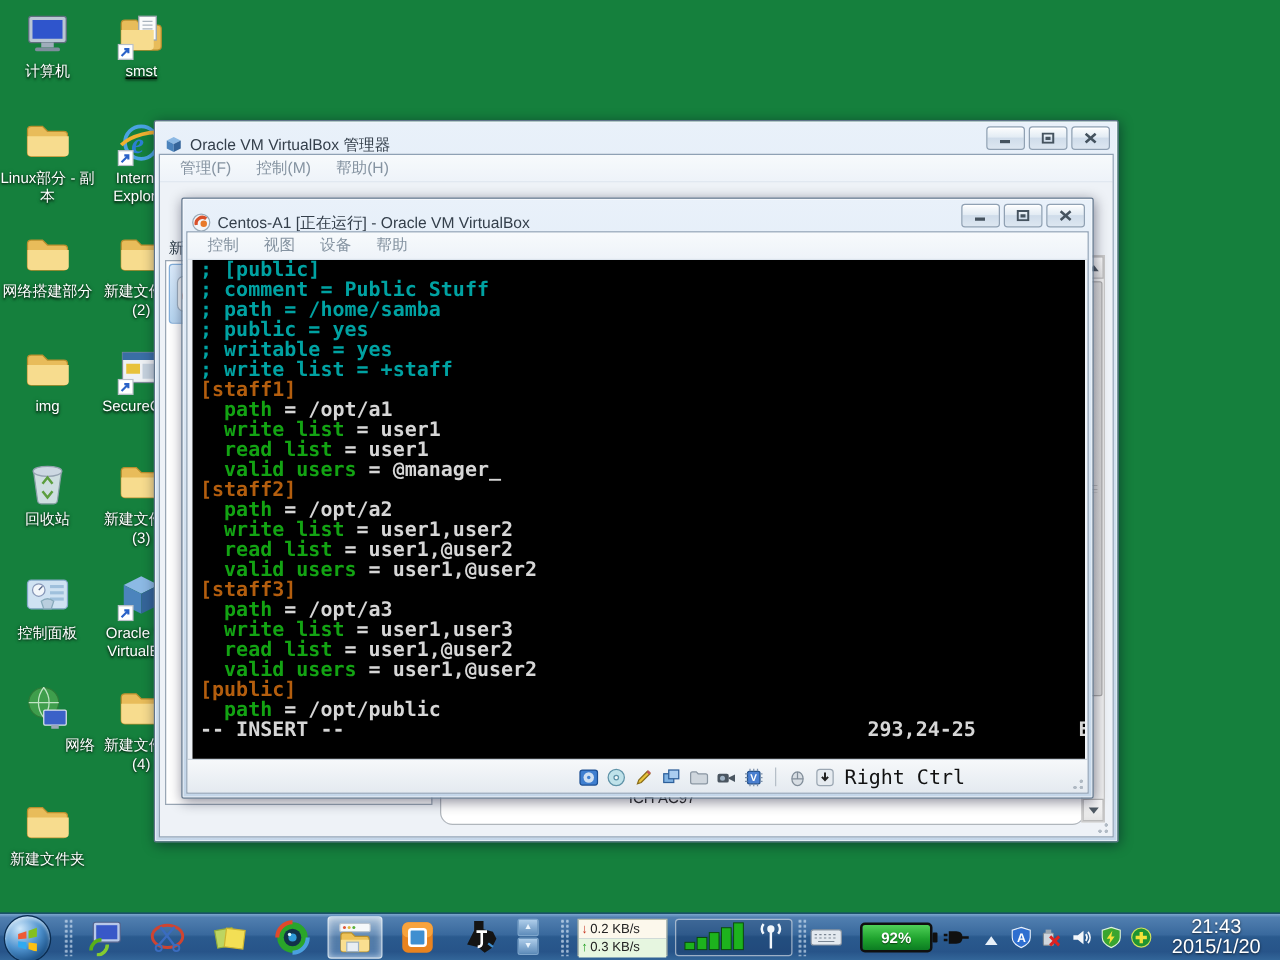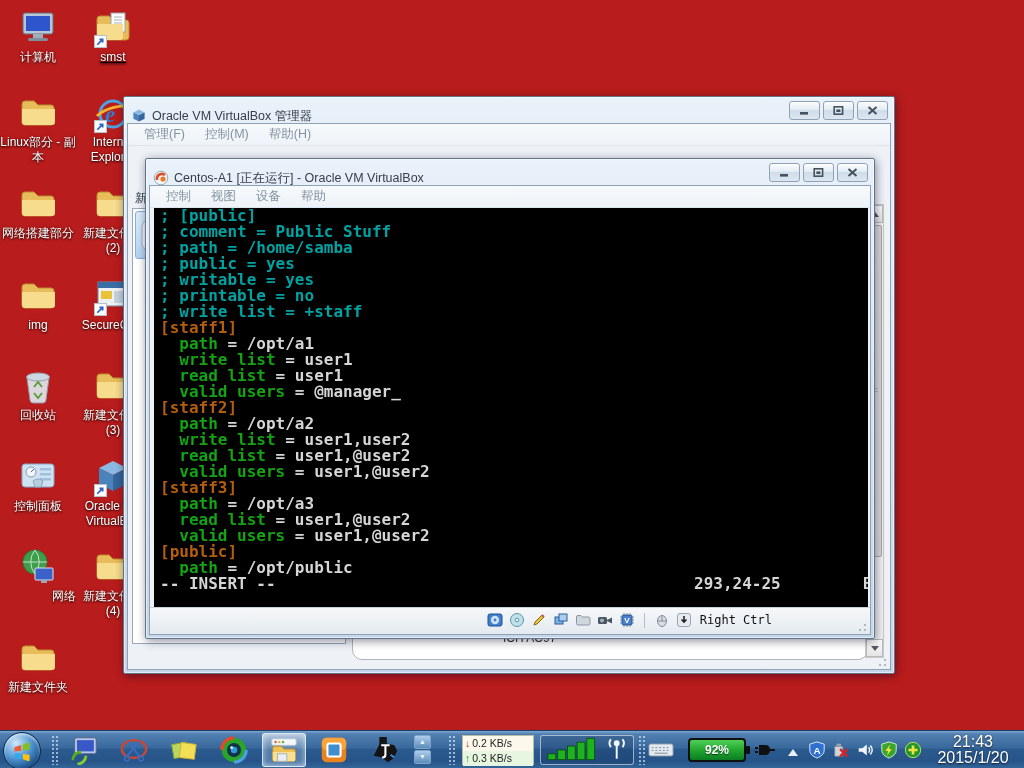--- a/index.html
+++ b/index.html
@@ -1,17 +1,17 @@
 <!DOCTYPE html>
 <html style="--t-cyan: #00a2a2; --t-orange: #b45e0e; --t-green: #13a313; --t-white: #d6d6d6; --k-down: #c83c28; --k-up: #1a9c1a; --k-batt: #1fa32e; --k-batt-hi: #4fd058;"><head>
 <meta charset="utf-8">
 <style>
   html,body{margin:0;padding:0;width:1024px;height:768px;overflow:hidden;
     font-family:"Liberation Sans",sans-serif;}
-  #desktop{position:relative;width:1024px;height:768px;background:#b91c1c;overflow:hidden;}
+  #desktop{position:relative;width:1024px;height:768px;background:#15803d;overflow:hidden;}
 
   
   .dicon{position:absolute;width:76px;text-align:center;z-index:1;cursor:default;}
   .dicon-img{width:40px;height:40px;margin:0 auto;position:relative;}
   .dicon-img svg.main{width:40px;height:40px;display:block;}
   .dicon-img svg.sc{position:absolute;left:1px;bottom:0;width:13px;height:13px;}
   .dicon-label{margin-top:2px;font-size:12px;line-height:15px;color:#fff;
     text-shadow:0 1px 2px rgba(0,0,0,.75),0 0 3px rgba(0,0,0,.5);}
 
   
@@ -71,21 +71,21 @@
   .trow{height:16px;white-space:pre;}
   .t-cyan{color:var(--t-cyan);} .t-orange{color:var(--t-orange);}
   .t-green{color:var(--t-green);} .t-white{color:var(--t-white);}
   .trow-status{position:relative;height:16px;color:var(--t-white);white-space:pre;}
   .ruler{position:absolute;left:534px;top:0;} .rpos{position:absolute;left:678px;top:0;margin-left:25px;}
   .vm-statusbar{position:absolute;left:0;right:0;bottom:0;height:26px;
     background:linear-gradient(#f6f8fa,#e4eaf0);border-top:1px solid #c9d2db;}
   .vsb-group{position:absolute;right:98px;top:4px;display:flex;align-items:center;gap:6px;}
   .vsb-group svg{width:16px;height:16px;display:block;}
   .vsep{width:1px;height:15px;background:#b6bfc8;margin:0 3px;}
-  .hostkey{font-family:"DejaVu Sans Mono",monospace;font-size:12px;color:#111;margin-left:2px;}
+  .hostkey{font-family:"DejaVu Sans Mono",monospace;font-size:16px;color:#111;margin-left:2px;}
 
   
   #taskbar{position:absolute;left:0;bottom:0;width:1024px;height:38px;z-index:50;
     background:linear-gradient(#7fa9cf 0,#517fb0 8%,#39699d 45%,#2a5a8e 50%,#275489 82%,#336699 100%);
     border-top:1px solid #16406e;box-sizing:border-box;}
   #start-orb{position:absolute;left:3px;top:1px;width:36px;height:36px;border-radius:50%;
     background:radial-gradient(circle at 12px 10px,#cfe8fb,#4f93cf 45%,#15497e 80%,#0c3560);
     border:1px solid #0a2c50;box-shadow:inset 0 2px 3px rgba(255,255,255,.6);
     display:flex;align-items:center;justify-content:center;}
   #start-orb svg{width:20px;height:20px;}
@@ -393,34 +393,34 @@
           <span class="mi">视图</span>
           <span class="mi">设备</span>
           <span class="mi">帮助</span>
         </div>
       <div class="terminal" id="terminal">
           <div class="trow"><span class="t-cyan">; [public]</span></div>
           <div class="trow"><span class="t-cyan">; comment = Public Stuff</span></div>
           <div class="trow"><span class="t-cyan">; path = /home/samba</span></div>
           <div class="trow"><span class="t-cyan">; public = yes</span></div>
           <div class="trow"><span class="t-cyan">; writable = yes</span></div>
-          <div class="trow"><span class="t-cyan">; printable = no</span></div>
           <div class="trow"><span class="t-cyan">; write list = +staff</span></div>
           <div class="trow"><span class="t-orange">[staff1]</span></div>
           <div class="trow"><span class="t-green">  path</span><span class="t-white"> = /opt/a1</span></div>
           <div class="trow"><span class="t-green">  write list</span><span class="t-white"> = user1</span></div>
           <div class="trow"><span class="t-green">  read list</span><span class="t-white"> = user1</span></div>
           <div class="trow"><span class="t-green">  valid users</span><span class="t-white"> = @manager_</span></div>
           <div class="trow"><span class="t-orange">[staff2]</span></div>
           <div class="trow"><span class="t-green">  path</span><span class="t-white"> = /opt/a2</span></div>
           <div class="trow"><span class="t-green">  write list</span><span class="t-white"> = user1,user2</span></div>
           <div class="trow"><span class="t-green">  read list</span><span class="t-white"> = user1,@user2</span></div>
           <div class="trow"><span class="t-green">  valid users</span><span class="t-white"> = user1,@user2</span></div>
           <div class="trow"><span class="t-orange">[staff3]</span></div>
           <div class="trow"><span class="t-green">  path</span><span class="t-white"> = /opt/a3</span></div>
+          <div class="trow"><span class="t-green">  write list</span><span class="t-white"> = user1,user3</span></div>
           <div class="trow"><span class="t-green">  read list</span><span class="t-white"> = user1,@user2</span></div>
           <div class="trow"><span class="t-green">  valid users</span><span class="t-white"> = user1,@user2</span></div>
           <div class="trow"><span class="t-orange">[public]</span></div>
           <div class="trow"><span class="t-green">  path</span><span class="t-white"> = /opt/public</span></div>
           <div class="trow-status"><span>-- INSERT --</span><span class="ruler">293,24-25</span><span class="rpos">Bot</span></div>
         </div>
       <div class="vm-statusbar">
         <div class="vsb-group" id="vsb-icons">
           <span>
               <svg viewBox="0 0 16 16">

